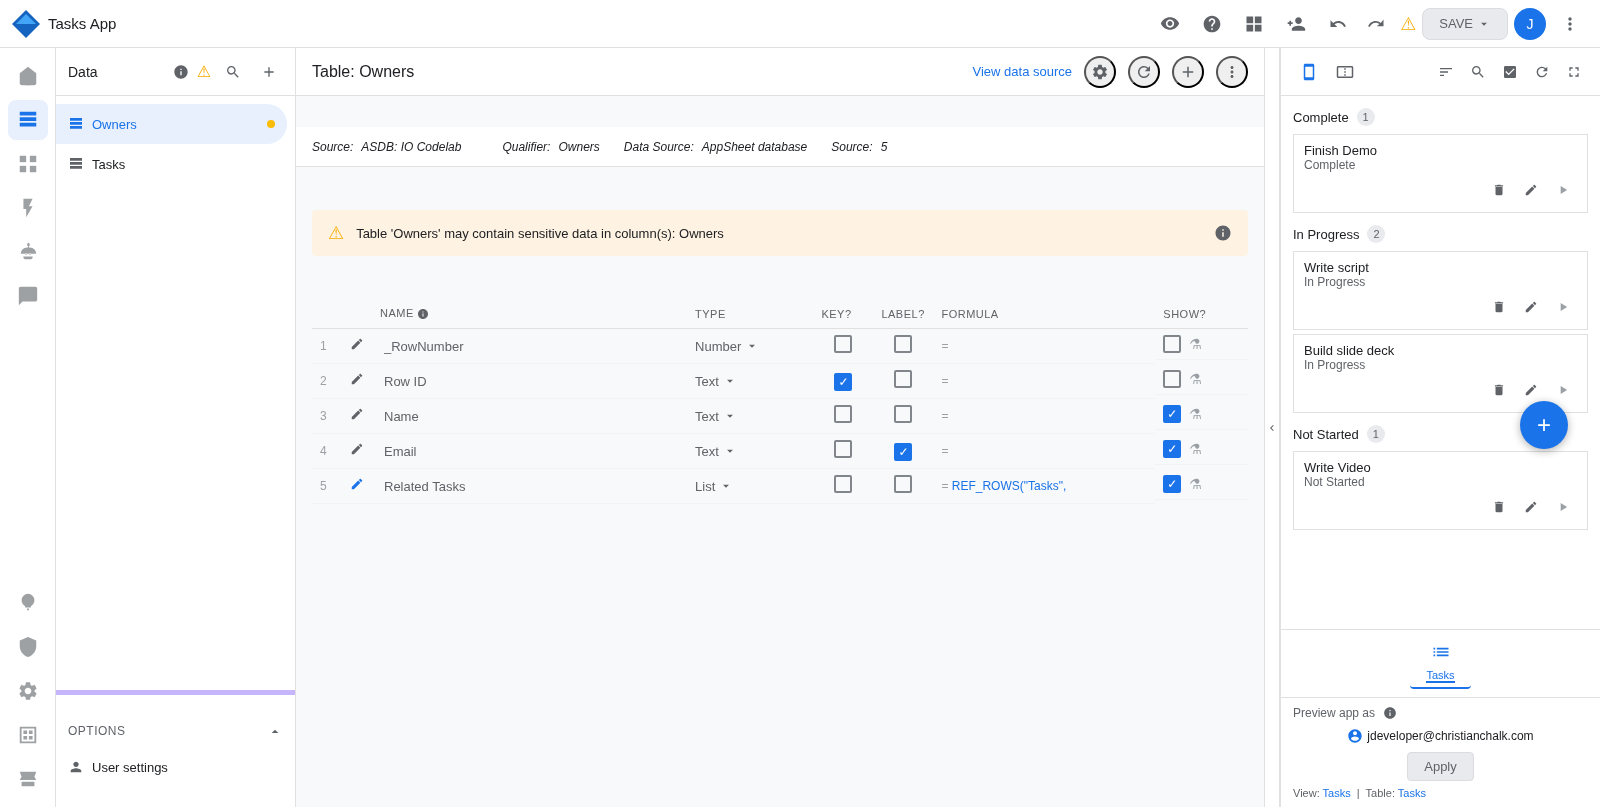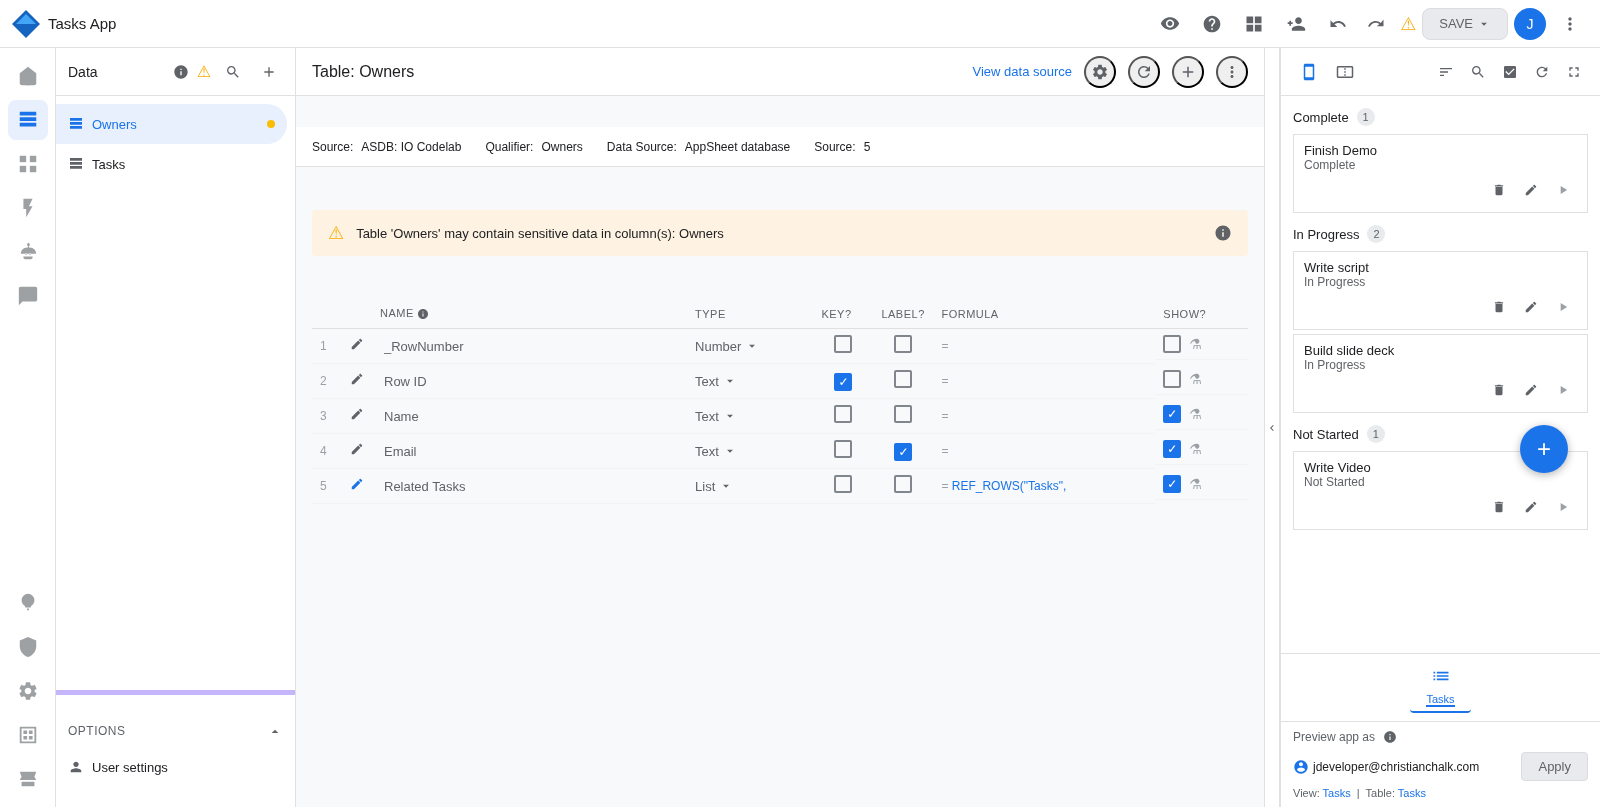--- a/index.html
+++ b/index.html
@@ -76,21 +76,21 @@
       height: 48px; display: flex; align-items: center; padding: 0 16px; gap: 12px;
       border-bottom: 1px solid #e0e0e0; background: #fff; flex-shrink: 0;
     }
     .content-title { font-size: 16px; font-weight: 500; color: #202124; flex: 1; }
     .view-source-link { color: #1a73e8; font-size: 13px; cursor: pointer; text-decoration: none; }
     .header-icon-btn { width: 32px; height: 32px; border-radius: 50%; display: flex; align-items: center; justify-content: center; cursor: pointer; color: #5f6368; font-size: 18px; }
 
     
     .source-bar {
       height: 40px; display: flex; align-items: center; padding: 0 16px; gap: 8px;
-      background: #fff; border-bottom: 1px solid #e0e0e0; font-size: 12px; color: #5f6368; flex-shrink: 0;
+      background: #fff; border-bottom: 1px solid #e0e0e0; font-size: 12px; color: #5f6368; flex-shrink: 0; font-style: italic;
     }
     .source-bar span { color: #202124; }
 
     
     .warning-banner {
       margin: 12px 16px; padding: 12px 16px; background: #fef3e2; border-radius: 4px;
       display: flex; align-items: center; gap: 12px; flex-shrink: 0;
     }
     .warning-text { font-size: 13px; color: #202124; flex: 1; }
 
@@ -179,21 +179,21 @@
     .tab-icon { font-size: 20px; }
 
     
     .preview-footer {
       border-top: 1px solid #e0e0e0; padding: 8px 12px; flex-shrink: 0;
     }
     .preview-as-row {
       display: flex; align-items: center; gap: 8px; font-size: 12px; color: #5f6368; margin-bottom: 8px;
     }
     .preview-email-row {
-      display: flex; gap: 8px;
+      display: flex; align-items: center; gap: 8px; flex-direction: column;
     }
     .preview-email { font-size: 12px; color: #202124; flex: 1; display: flex; align-items: center; gap: 4px; }
     .apply-btn {
       padding: 6px 16px; border-radius: 4px; border: 1px solid #dadce0;
       background: #e8eaed; color: #5f6368; font-size: 13px; cursor: pointer;
     }
     .view-table-row {
       font-size: 11px; color: #5f6368; margin-top: 6px;
     }
     .view-table-row a { color: #1a73e8; text-decoration: none; }
@@ -423,21 +423,21 @@
       <button class="header-icon-btn">
         <svg width="18" height="18" viewBox="0 0 24 24" fill="#5f6368">
             <path d="M12 8c1.1 0 2-.9 2-2s-.9-2-2-2-2 .9-2 2 .9 2 2 2zm0 2c-1.1 0-2 .9-2 2s.9 2 2 2 2-.9 2-2-.9-2-2-2zm0 6c-1.1 0-2 .9-2 2s.9 2 2 2 2-.9 2-2-.9-2-2-2z"></path>
           </svg>
       </button>
     </div>
 
     <div class="source-bar">
       <span>Source:</span>
       <span style="font-weight:500;">ASDB: IO Codelab</span>
-      <span style="margin-left:16px;">Qualifier:</span>
+      <span style="margin-left:33px;">Qualifier:</span>
       <span style="font-weight:500;">Owners</span>
       <span style="margin-left:16px;">Data Source:</span>
       <span style="font-weight:500;">AppSheet database</span>
       <span style="margin-left:16px;">Source:</span>
       <span style="font-weight:500;">5</span>
     </div>
 
     <div class="warning-banner">
       <span class="warning-icon">⚠</span>
       <span class="warning-text">Table 'Owners' may contain sensitive data in column(s): Owners</span>

